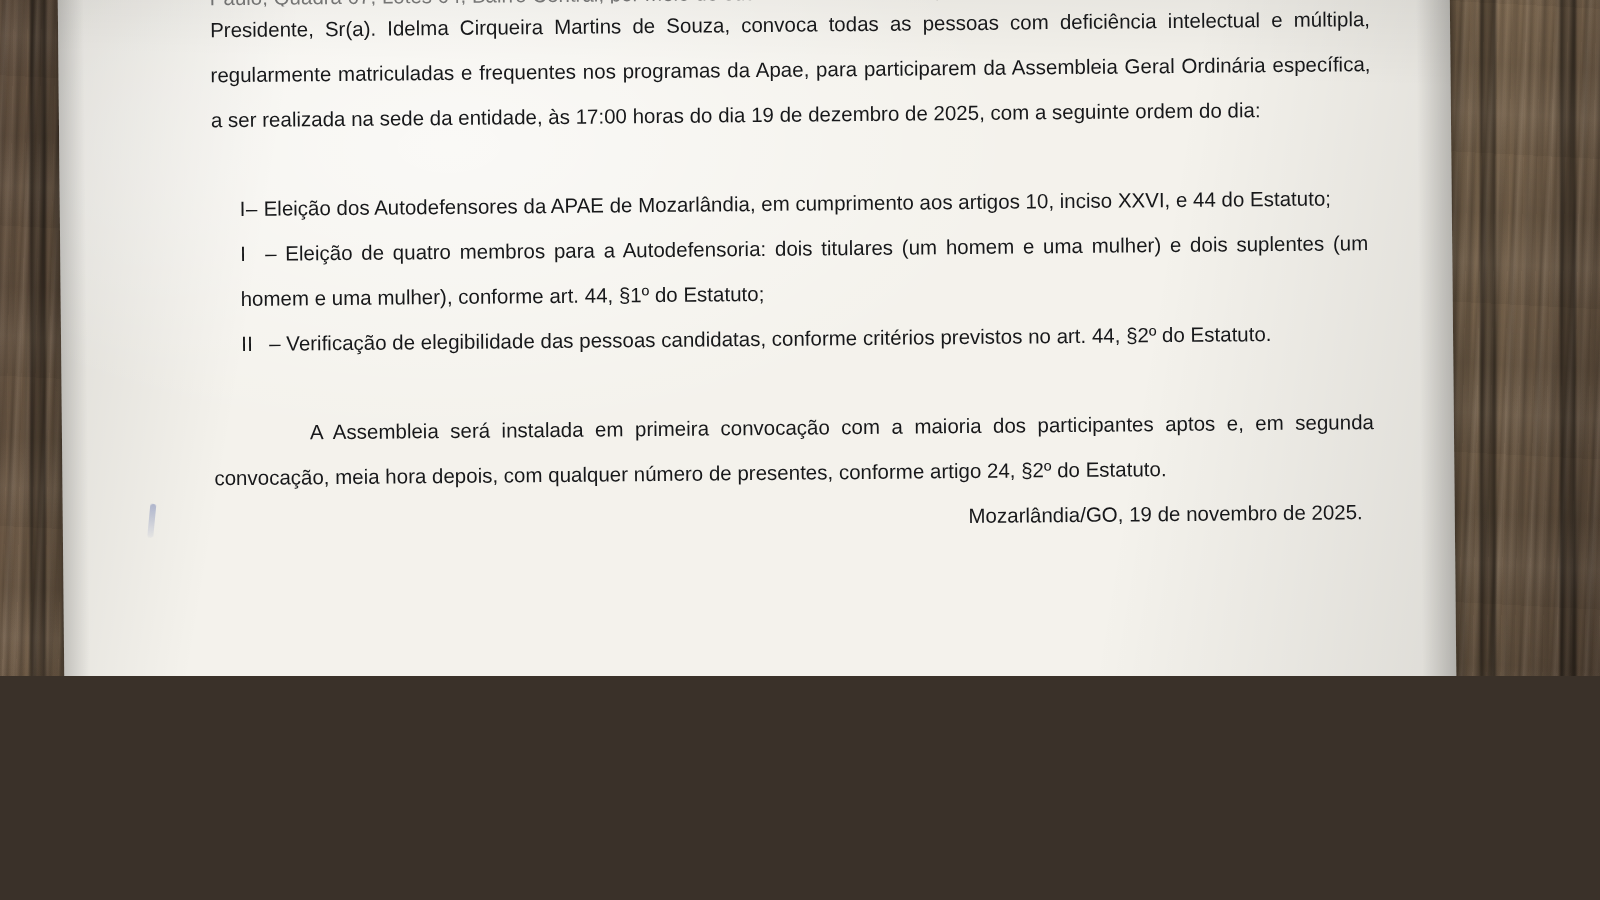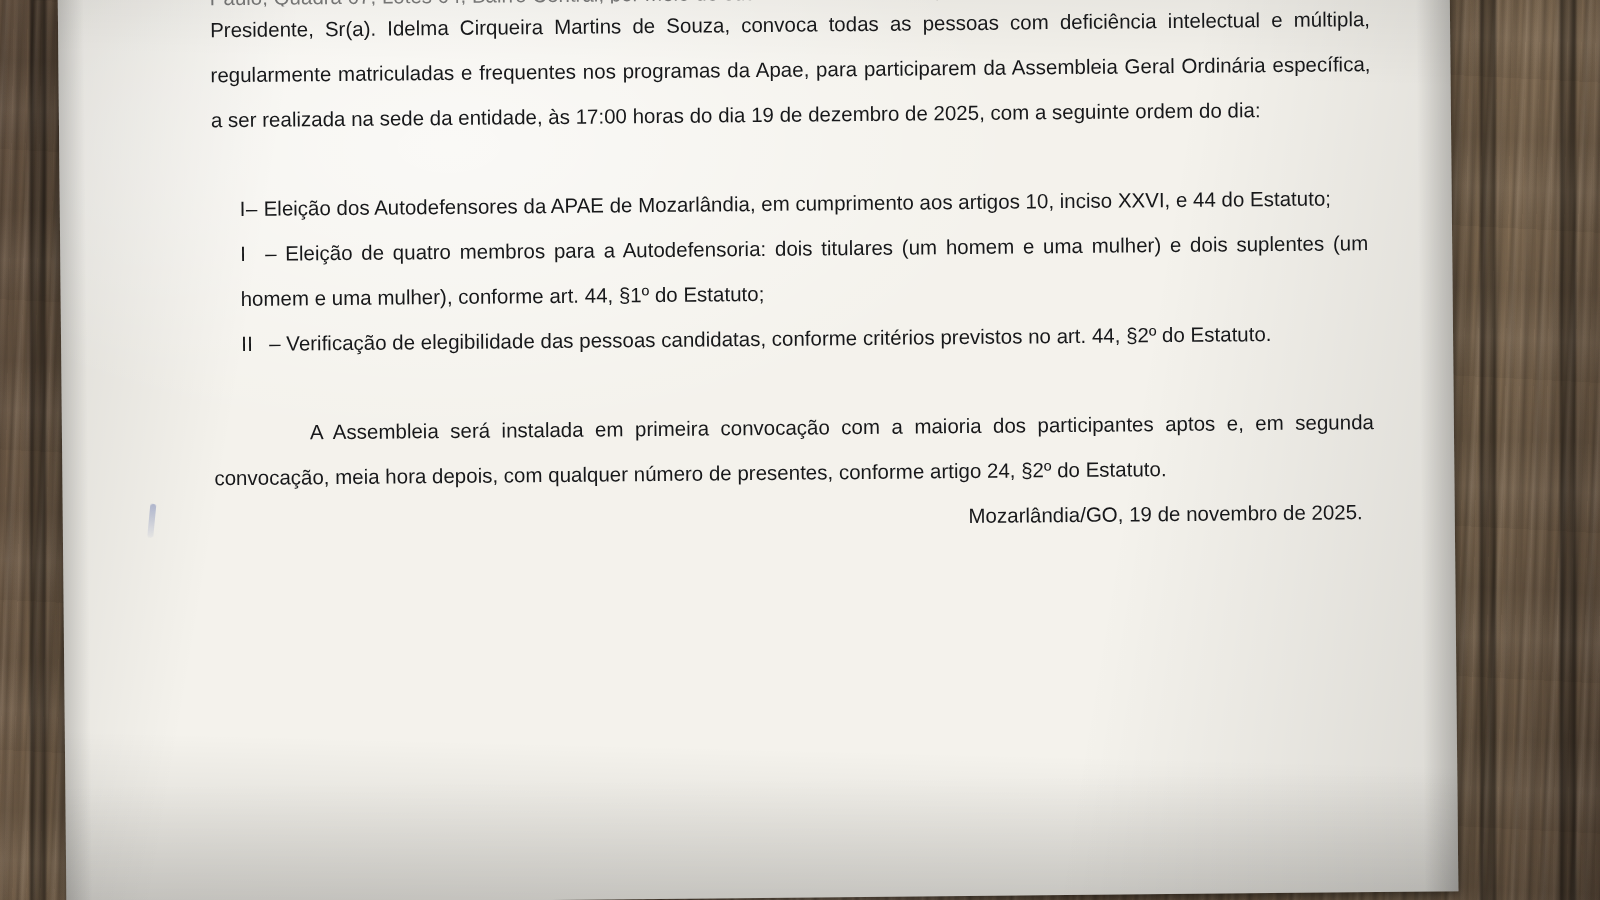--- a/index.html
+++ b/index.html
@@ -12,21 +12,21 @@
   }
   body {
     font-family: "Liberation Sans", sans-serif;
     background: #3a3129;
   }
 
   
   .scene {
     position: relative;
     width: 1600px;
-    height: 900px;
+    height: 676px;
     overflow: hidden;
     background:
       repeating-linear-gradient(
         92deg,
         #6d5b49 0px,
         #79miss 0px
       );
   }
   .wood {
     position: absolute;

